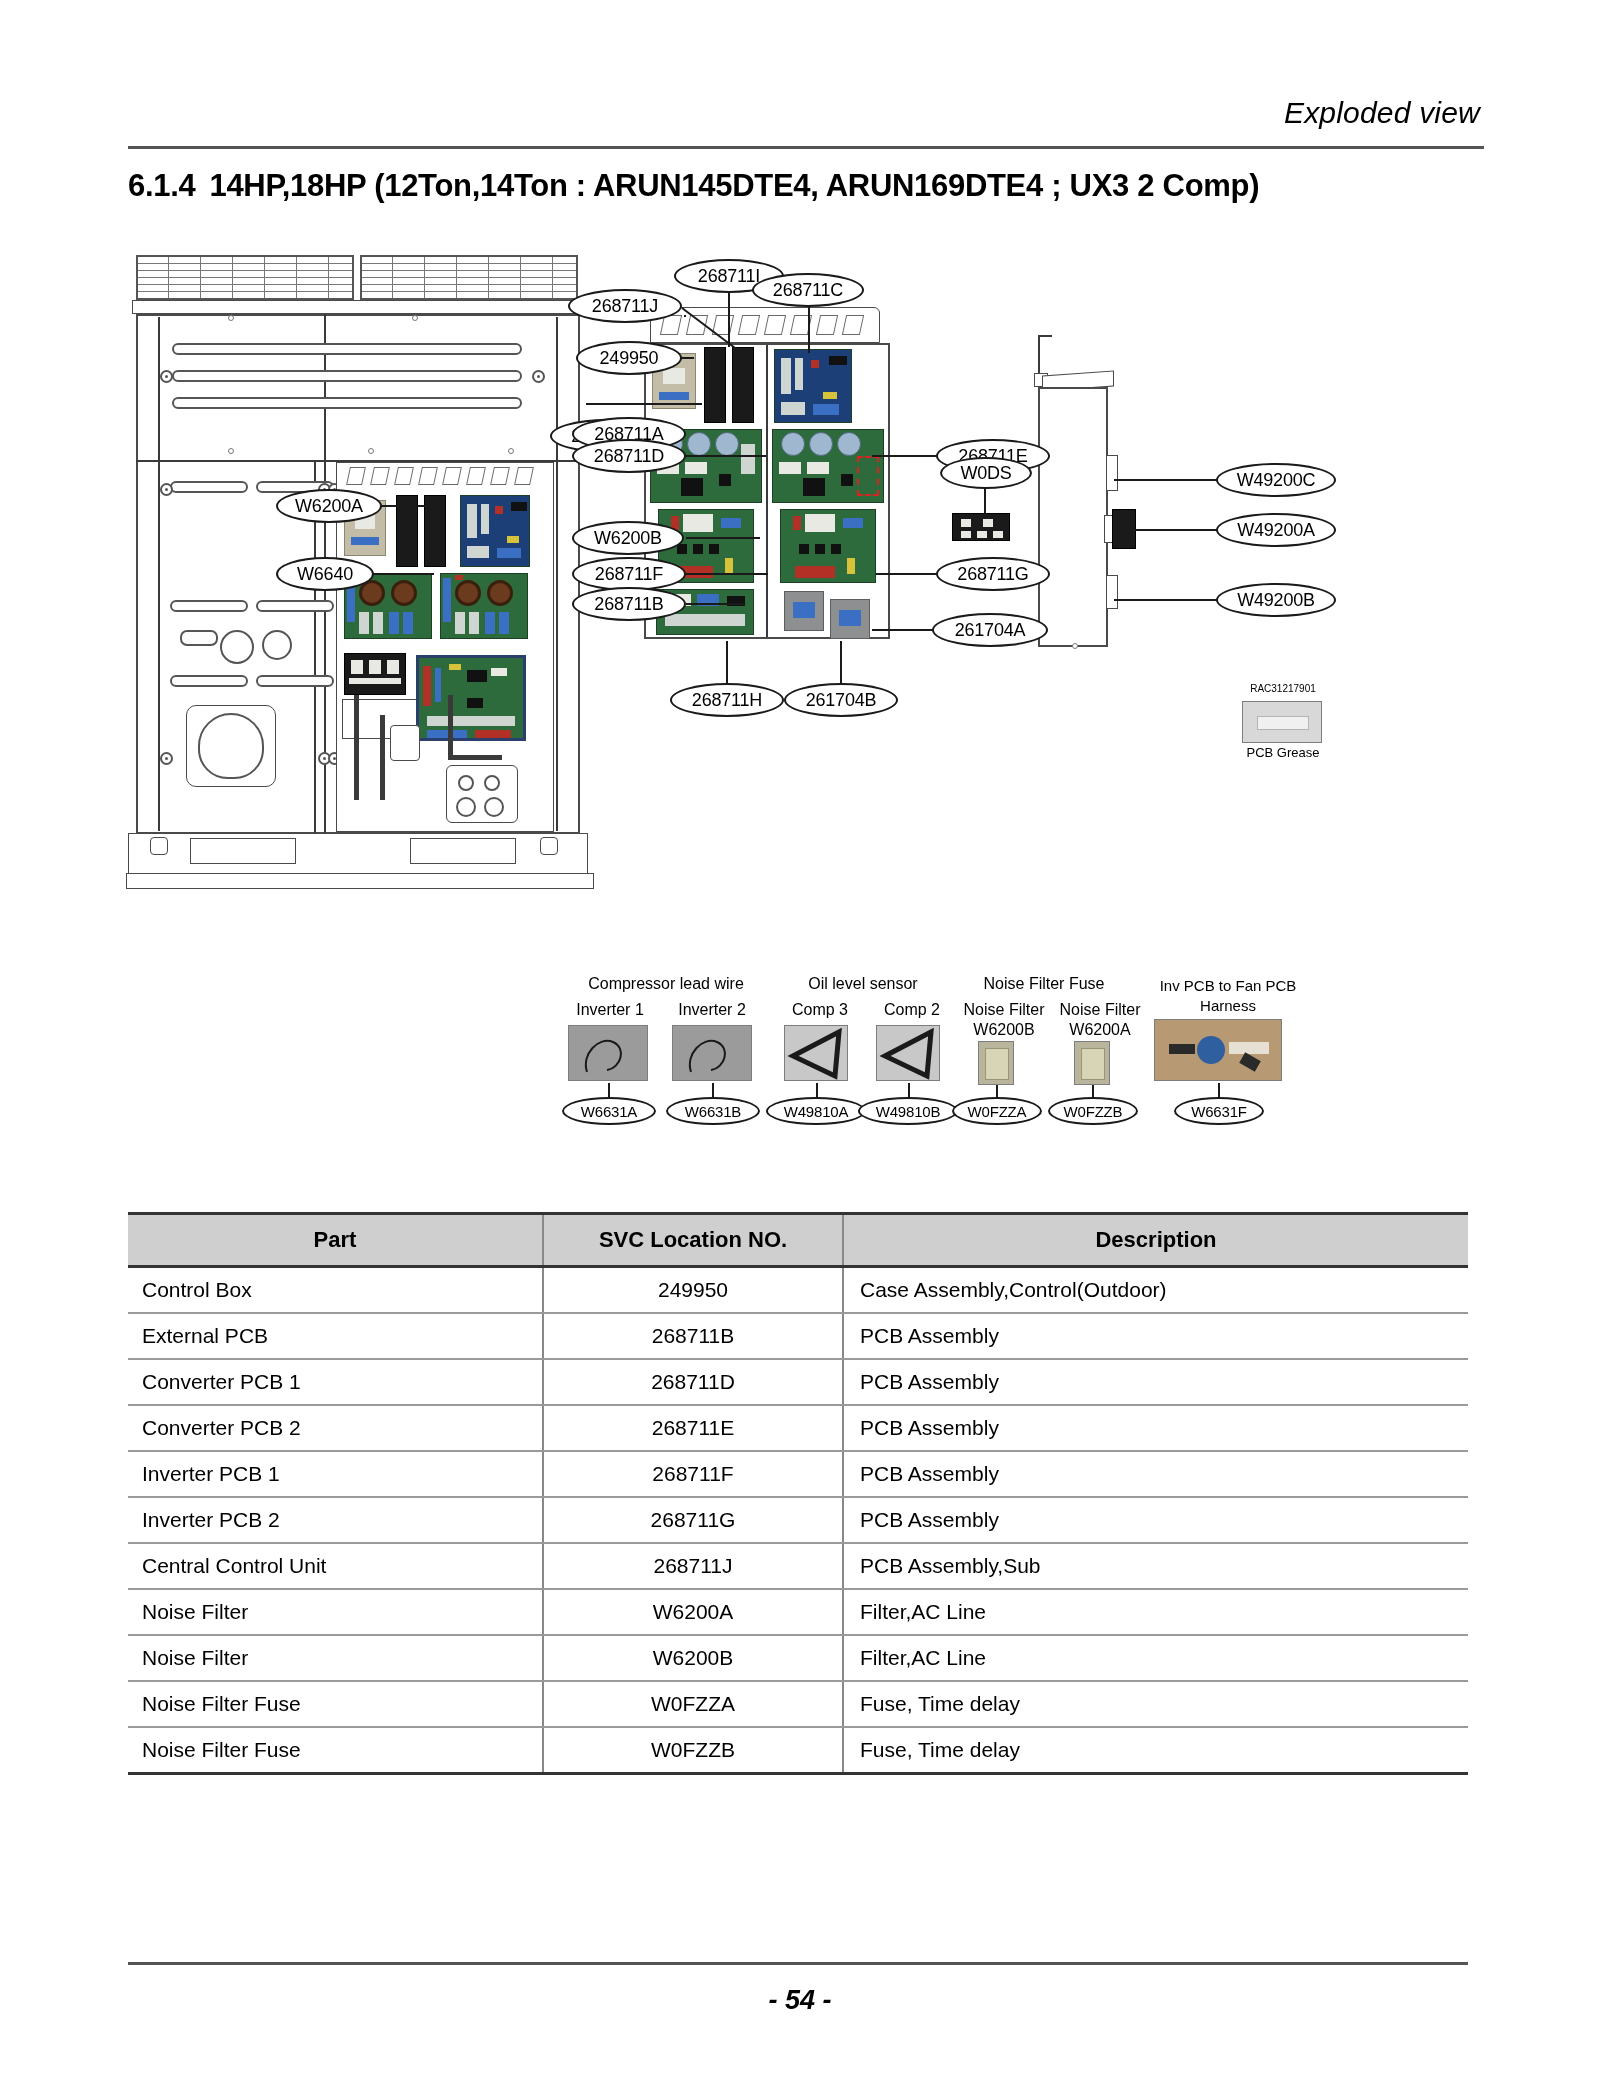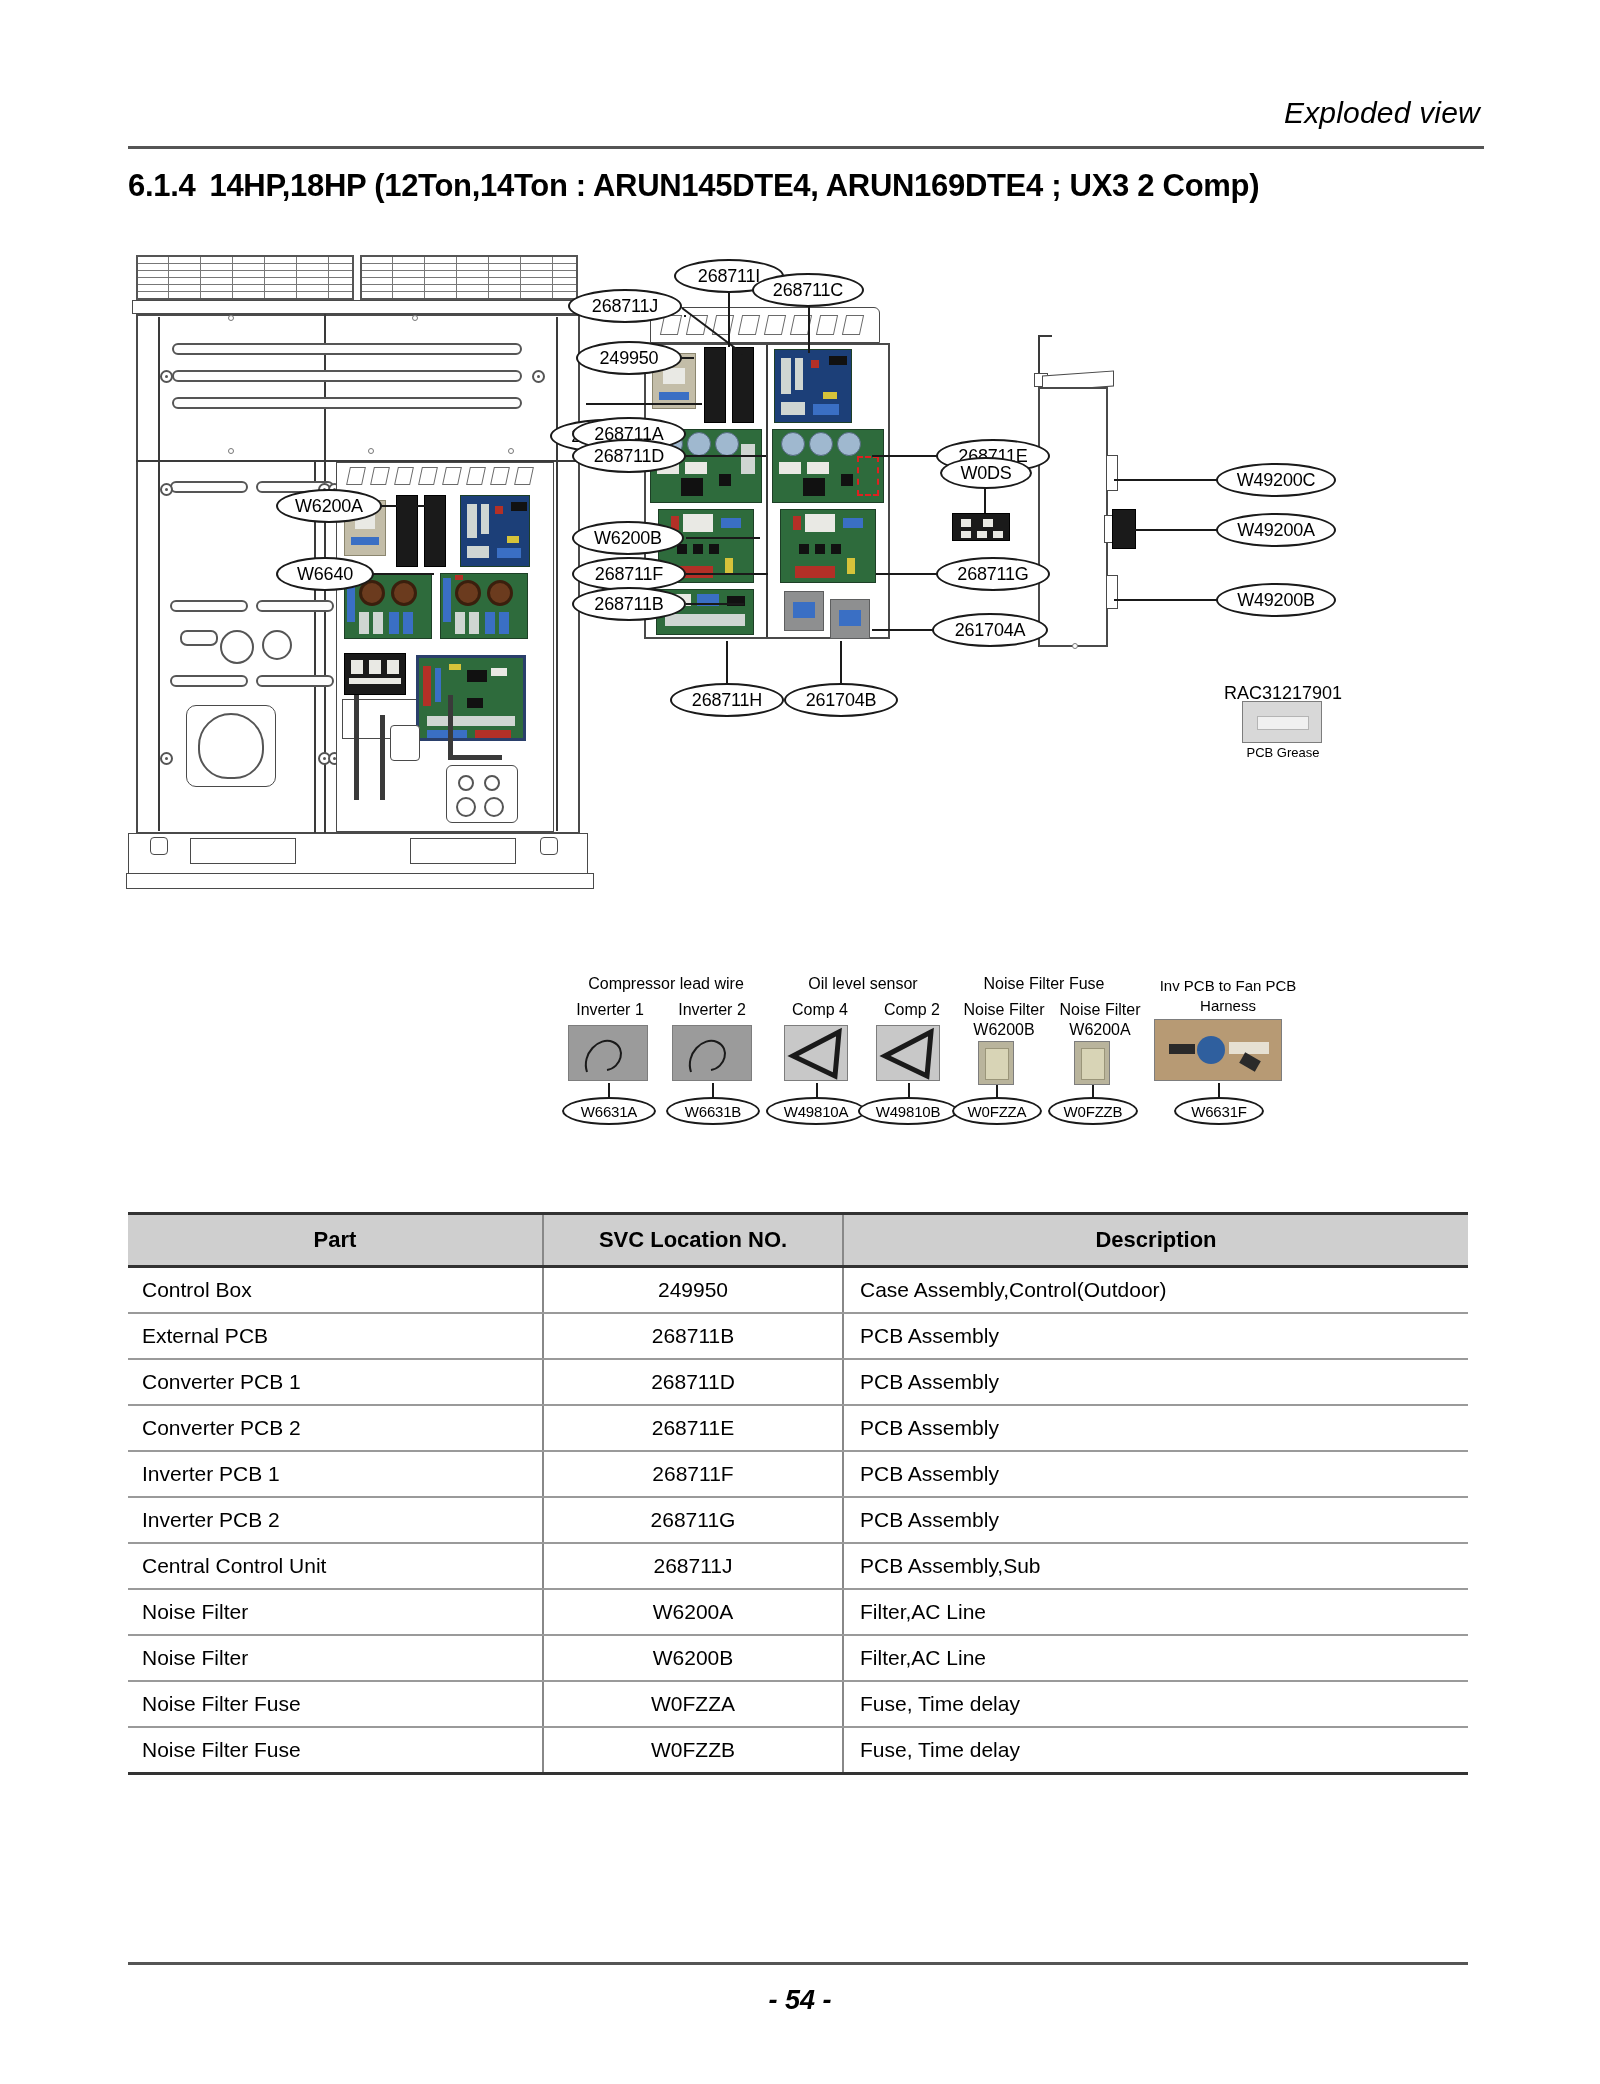--- a/index.html
+++ b/index.html
@@ -501,38 +501,38 @@
     <div class="leader" style="left:986px;top:224px;width:108px;height:2px;"></div>
     <div class="callout" style="left:1088px;top:208px;width:120px;height:34px;">W49200C</div>
 
     <div class="leader" style="left:1006px;top:274px;width:88px;height:2px;"></div>
     <div class="callout" style="left:1088px;top:258px;width:120px;height:34px;">W49200A</div>
 
     <div class="leader" style="left:986px;top:344px;width:108px;height:2px;"></div>
     <div class="callout" style="left:1088px;top:328px;width:120px;height:34px;">W49200B</div>
 
     <div style="position:absolute;left:1080px;top:428px;width:150px;height:90px;">
-      <div style="position:absolute;left:0px;top:0px;width:150px;text-align:center;font-size:18px;">RAC31217901</div>
+      <div style="position:absolute;left:0px;top:0px;width:150px;text-align:center;font-size:10px;">RAC31217901</div>
       <div class="photo grease" style="left:34px;top:18px;width:80px;height:42px;">
         <div style="position:absolute;left:14px;top:14px;width:52px;height:14px;background:#f0f0f0;border:1px solid #b4b4b4;"></div>
       </div>
       <div style="position:absolute;left:0px;top:62px;width:150px;text-align:center;font-size:13px;">PCB Grease</div>
     </div>
 
     <div class="strip">
 
       <div class="grp-title" style="left:438px;top:0px;width:200px;">Compressor lead wire</div>
       <div class="grp-title" style="left:650px;top:0px;width:170px;">Oil level sensor</div>
       <div class="grp-title" style="left:828px;top:0px;width:176px;">Noise Filter Fuse</div>
       <div class="item-title" style="left:1010px;top:2px;width:180px;font-size:15px;">Inv PCB to Fan PCB</div>
       <div class="item-title" style="left:1010px;top:22px;width:180px;font-size:15px;">Harness</div>
 
       <div class="item-title" style="left:430px;top:26px;width:104px;">Inverter 1</div>
       <div class="item-title" style="left:532px;top:26px;width:104px;">Inverter 2</div>
-      <div class="item-title" style="left:644px;top:26px;width:96px;">Comp 4</div>
+      <div class="item-title" style="left:644px;top:26px;width:96px;">Comp 3</div>
       <div class="item-title" style="left:736px;top:26px;width:96px;">Comp 2</div>
       <div class="item-title" style="left:822px;top:26px;width:108px;">Noise Filter</div>
       <div class="item-title" style="left:822px;top:46px;width:108px;">W6200B</div>
       <div class="item-title" style="left:918px;top:26px;width:108px;">Noise Filter</div>
       <div class="item-title" style="left:918px;top:46px;width:108px;">W6200A</div>
 
       <div class="photo wire" style="left:440px;top:50px;width:80px;height:56px;">
         <svg width="80" height="56" viewBox="0 0 80 56">
           <path d="M18 46 C12 28, 30 10, 44 16 C58 22, 52 42, 38 44" stroke="#1a1a1a" stroke-width="2" fill="none"></path>
         </svg>

